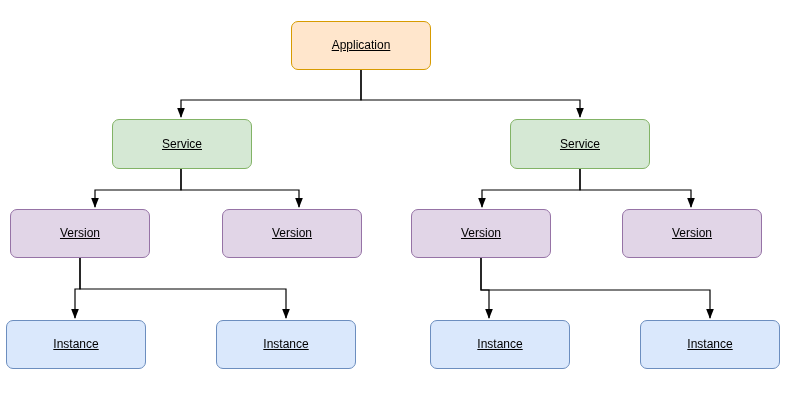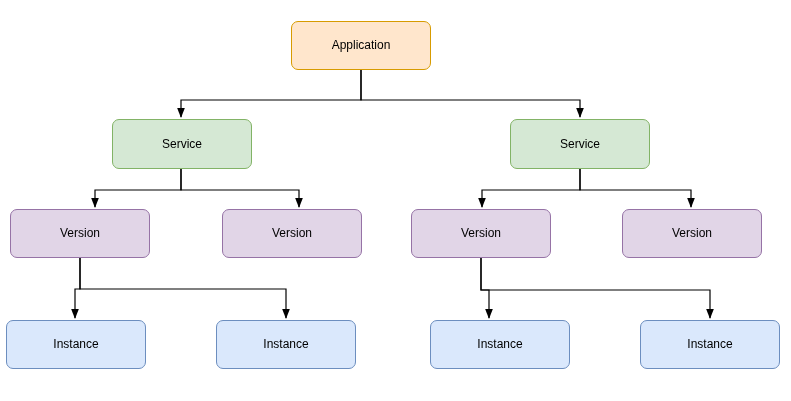--- a/index.html
+++ b/index.html
@@ -23,20 +23,21 @@
   }
   .node {
     position: absolute;
     box-sizing: border-box;
     border-radius: 7px;
     border: 1.3px solid #000;
     display: flex;
     align-items: center;
     justify-content: center;
     cursor: default;
+    text-decoration: underline;
   }
   .node-label {
     font-size: 12px;
     color: #000000;
     text-align: center;
     white-space: nowrap;
     line-height: 1.2;
   }
   .edge {
     fill: none;

